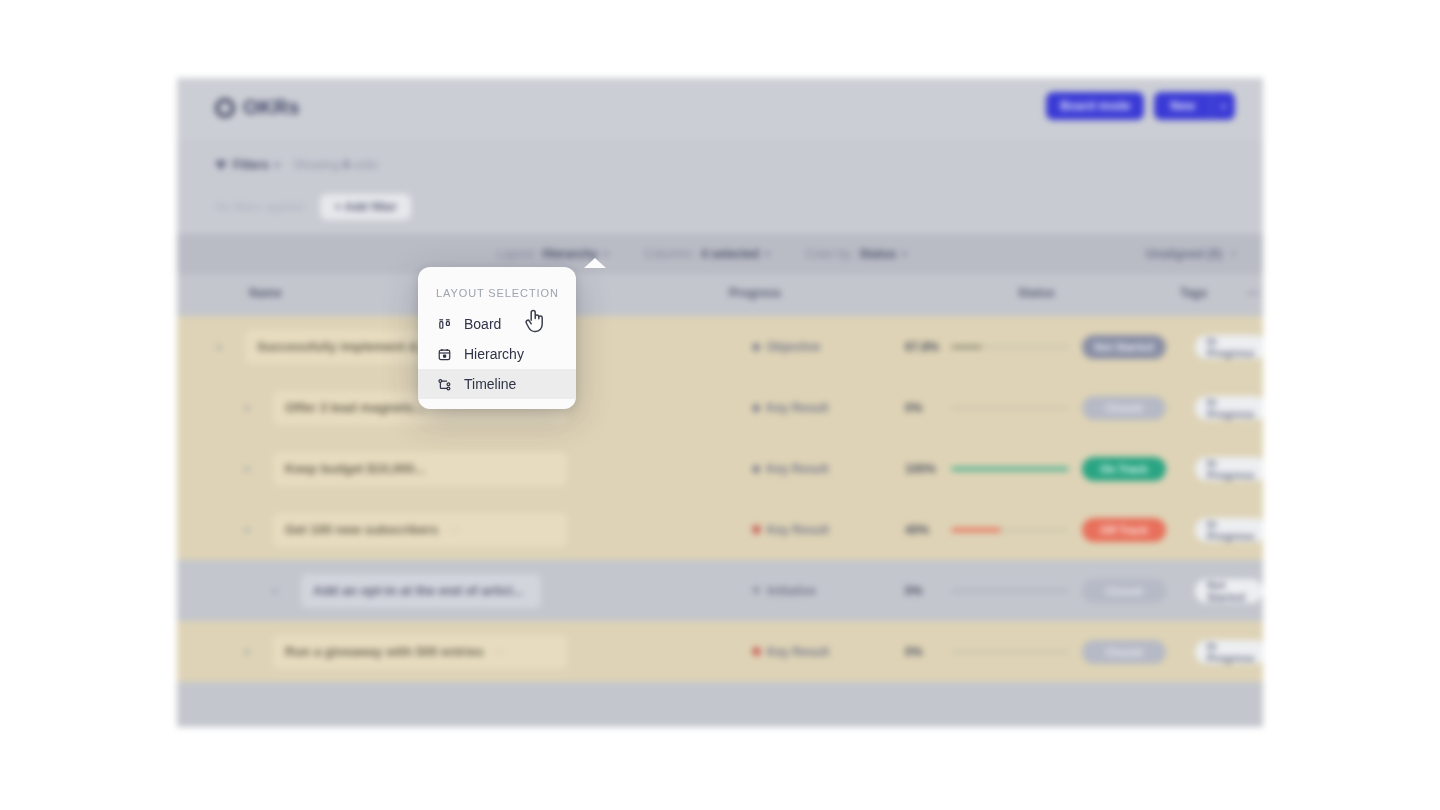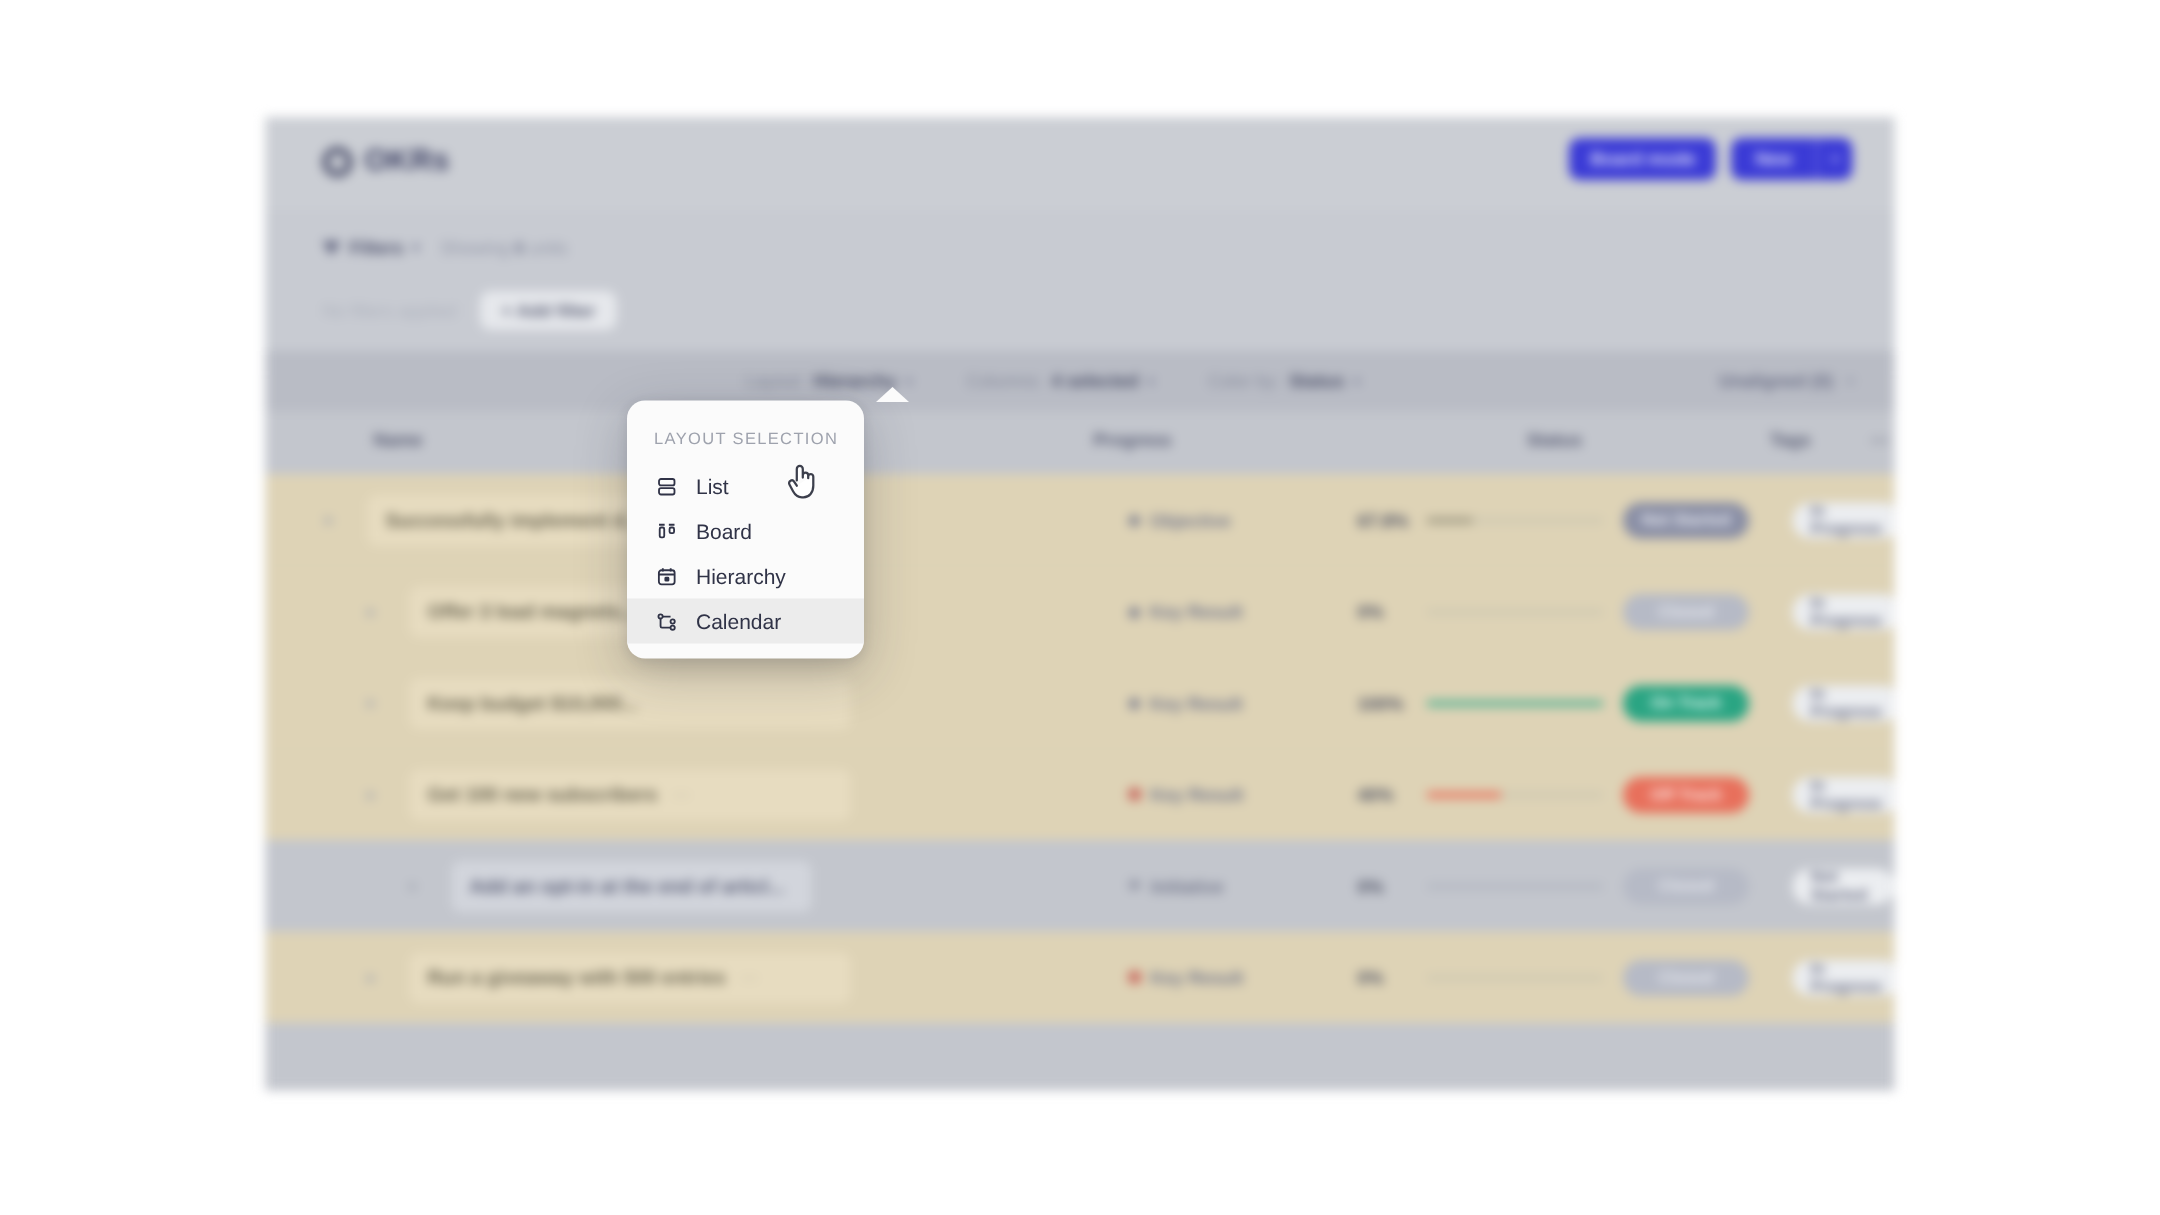--- a/index.html
+++ b/index.html
@@ -386,29 +386,20 @@
           </div>
         </div>
 
     </div>
   </div>
 
   <div id="dropdown">
     <div class="caret"></div>
     <div class="menu-title">LAYOUT SELECTION</div>
     <div id="menu-items">
-        <div class="menu-item">
-          <span class="menu-icon">
-            <svg width="15" height="15" viewBox="0 0 16 16" fill="none" stroke="#303347" stroke-width="1.3">
-              <rect x="2.5" y="2.5" width="11" height="4.5" rx="1.4"></rect>
-              <rect x="2.5" y="9" width="11" height="4.5" rx="1.4"></rect>
-            </svg>
-          </span>
-          <span>List</span>
-        </div>
         <div class="menu-item">
           <span class="menu-icon">
             <svg width="15" height="15" viewBox="0 0 16 16" fill="none" stroke="#303347" stroke-width="1.3">
               <line x1="2.5" y1="3" x2="6.5" y2="3"></line>
               <rect x="3" y="5" width="3.2" height="7" rx="1"></rect>
               <line x1="9.5" y1="3" x2="13.5" y2="3"></line>
               <rect x="10" y="5" width="3.2" height="4" rx="1"></rect>
             </svg>
           </span>
           <span>Board</span>
@@ -427,21 +418,21 @@
         </div>
         <div class="menu-item active">
           <span class="menu-icon">
             <svg width="15" height="15" viewBox="0 0 16 16" fill="none" stroke="#303347" stroke-width="1.3">
               <circle cx="3.6" cy="4.2" r="1.5"></circle>
               <circle cx="12.2" cy="7.8" r="1.5"></circle>
               <circle cx="12.2" cy="12.2" r="1.5"></circle>
               <path d="M3.6 5.8v5.4c0 .6.5 1 1 1h6.1M5.1 4.4h5.6"></path>
             </svg>
           </span>
-          <span>Calendar</span>
+          <span>Timeline</span>
         </div>
       </div>
   </div>
 
   <div id="cursor">
     <svg width="22" height="26" viewBox="0 0 22 26">
       <path d="M7.2 12.3V4.6c0-1.1.9-2 2-2s2 .9 2 2v5.6M11.2 10.4V8.9c0-1 .8-1.8 1.8-1.8s1.8.8 1.8 1.8v1.6M14.8 10.8V9.8c0-.9.8-1.7 1.7-1.7s1.7.8 1.7 1.7v6.1c0 4.2-2.6 7.6-6.6 7.6h-1c-3.2 0-4.6-1.6-5.9-4L2.3 15c-.5-.9-.2-2 .7-2.5.8-.5 1.9-.2 2.4.6l1.8 2.7" fill="#ffffff" stroke="#3c3f4c" stroke-width="1.5" stroke-linecap="round" stroke-linejoin="round"></path>
     </svg>
   </div>
 

